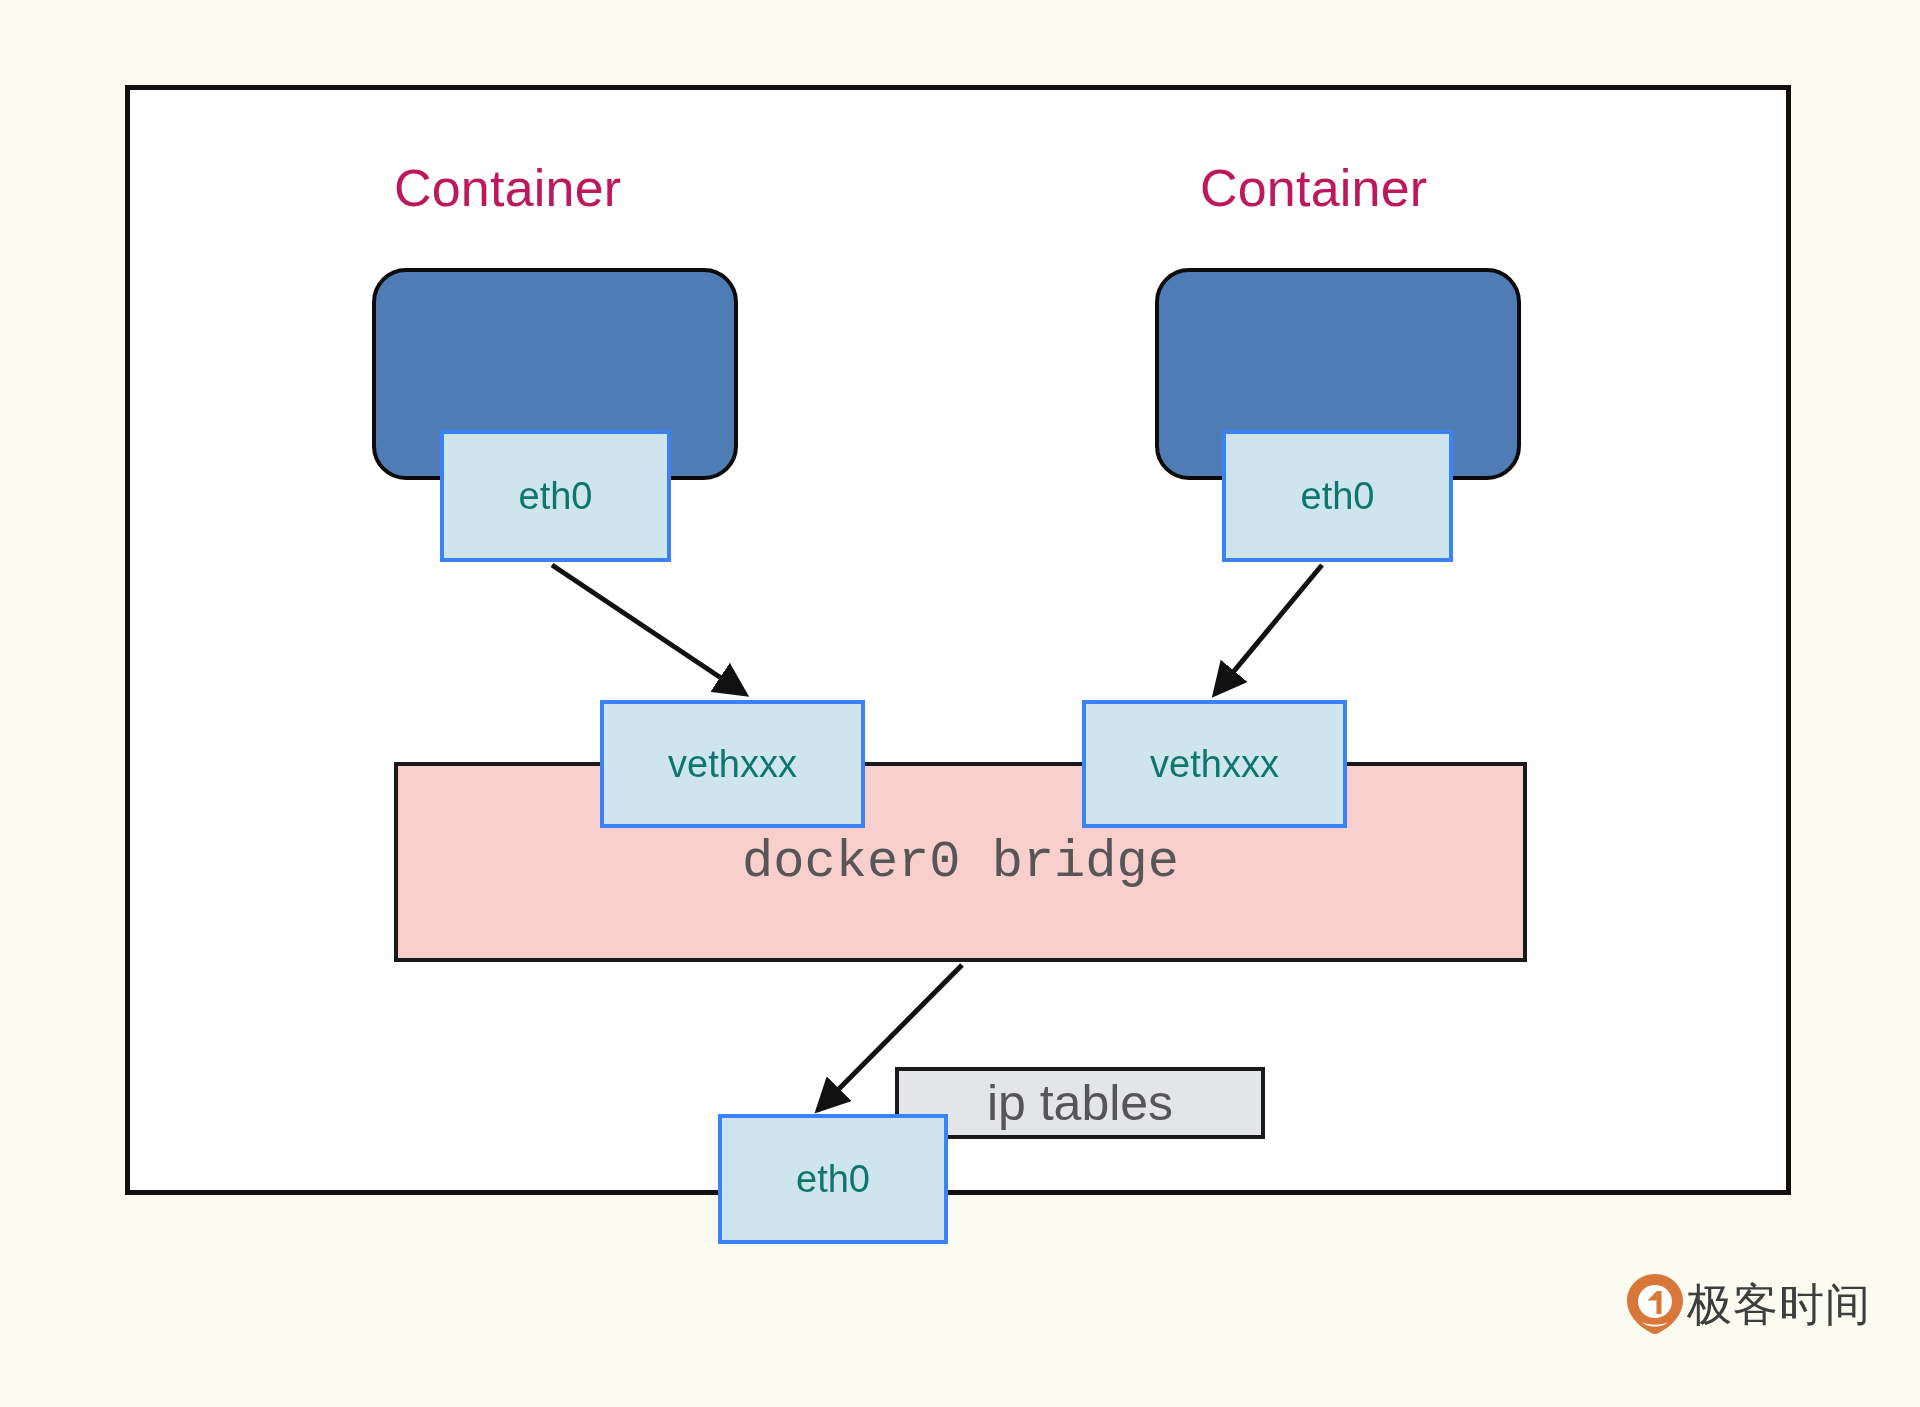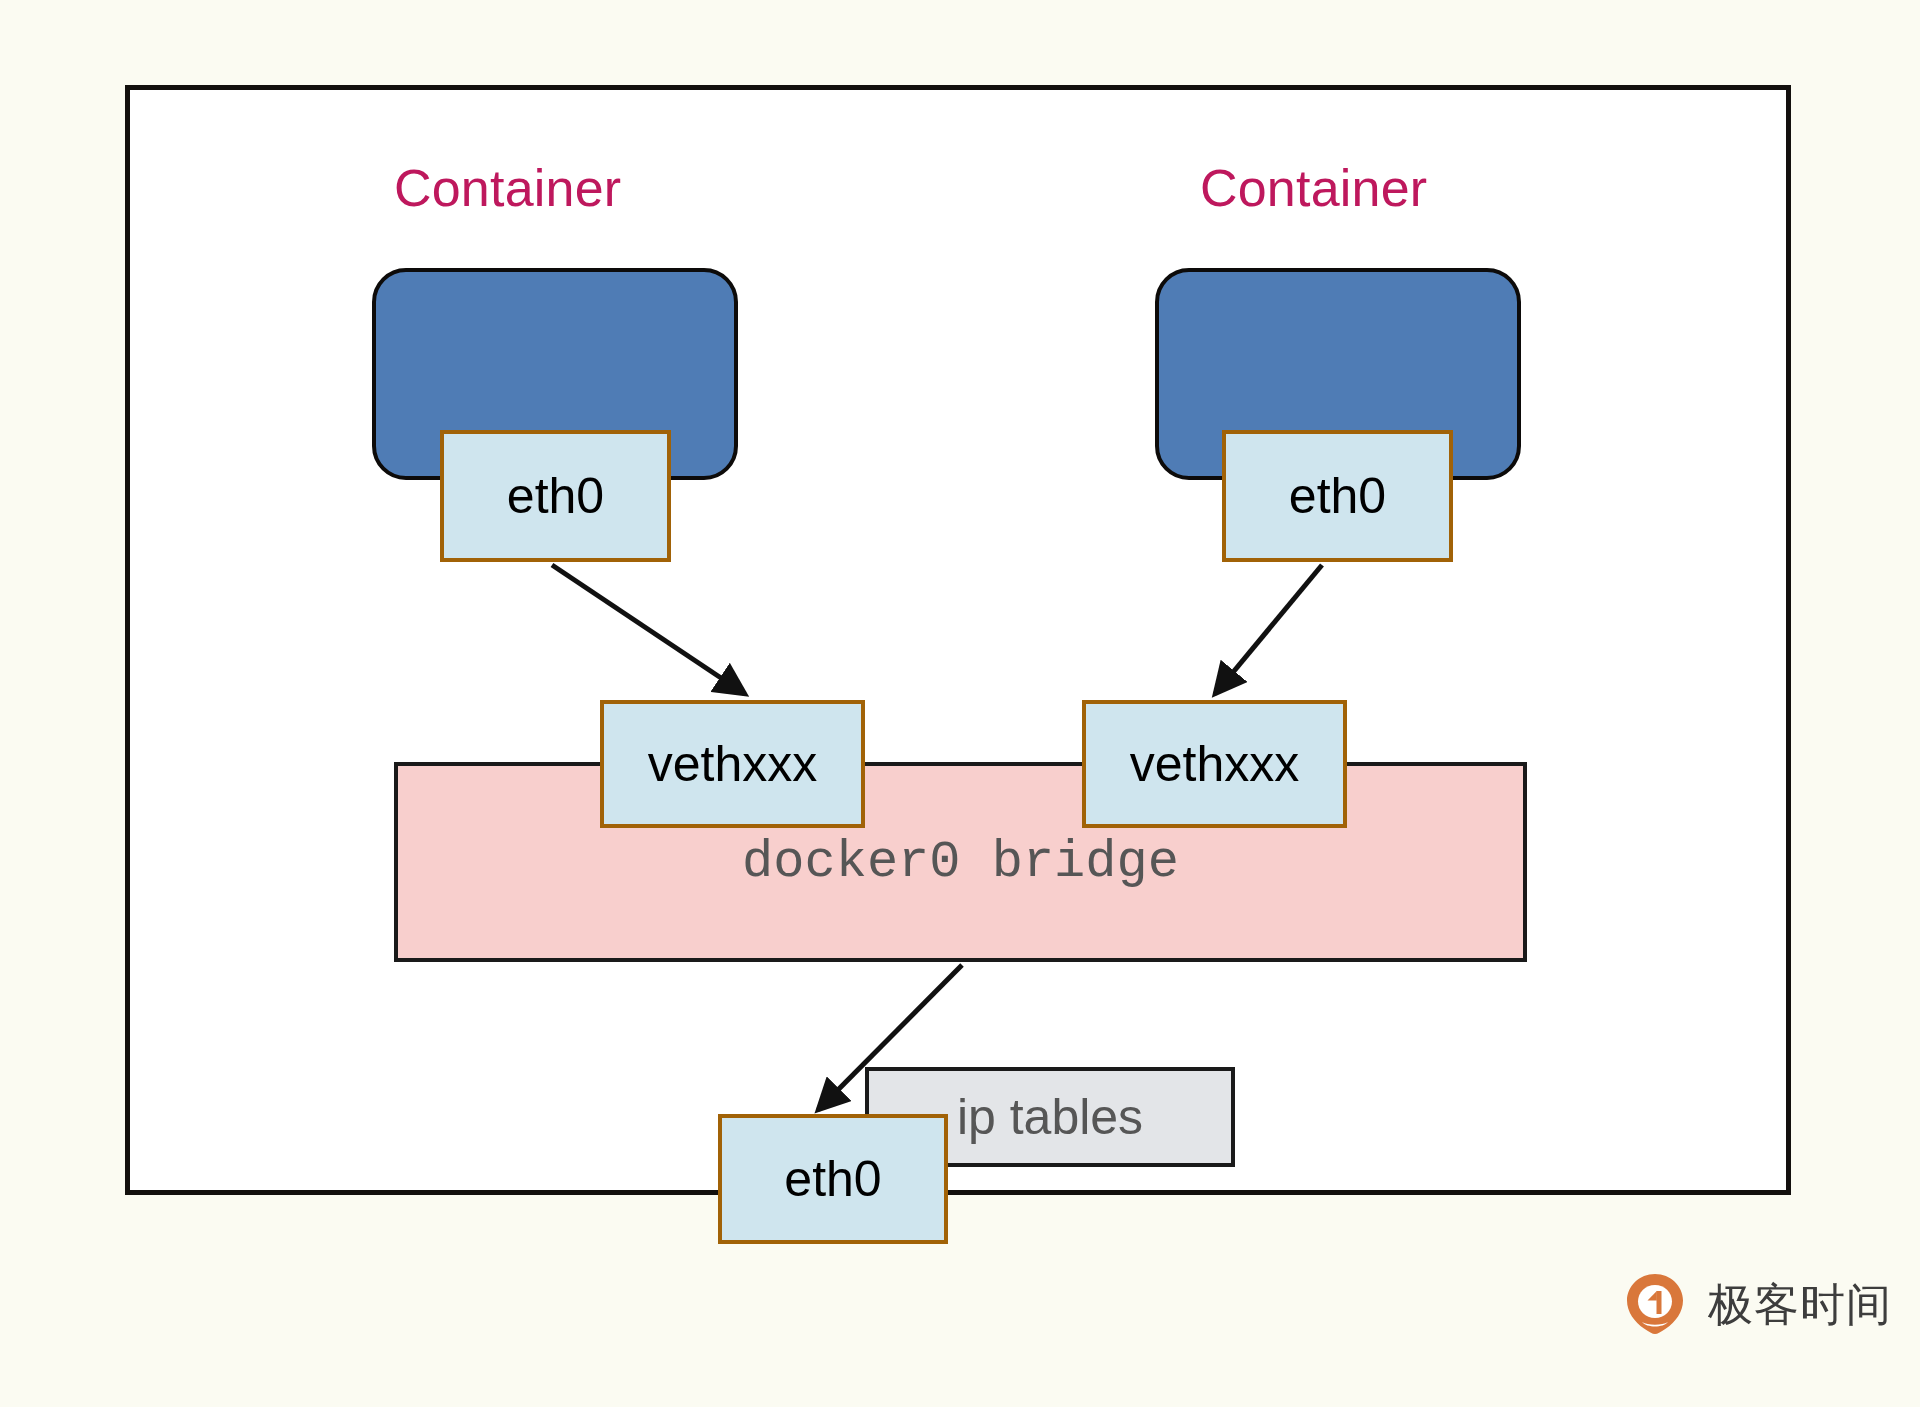--- a/index.html
+++ b/index.html
@@ -48,27 +48,27 @@
     background: #4f7cb5;
     border: 4px solid #0d0b0a;
     border-radius: 34px;
     box-sizing: border-box;
   }
 
   
   .iface-box {
     position: absolute;
     background: #cfe5ee;
-    border: 4px solid #a16207;
+    border: 4px solid #3b82f6;
     box-sizing: border-box;
     display: flex;
     align-items: center;
     justify-content: center;
-    color: #000000;
-    font-size: 50px;
+    color: #0f766e;
+    font-size: 38px;
     white-space: nowrap;
   }
 
   
   .bridge-box {
     position: absolute;
     background: #f8cfcd;
     border: 4px solid #1a1a1a;
     box-sizing: border-box;
     display: flex;
@@ -104,21 +104,21 @@
     pointer-events: none;
   }
 
   
   .brand {
     position: absolute;
     left: 1626px;
     top: 1273px;
     display: flex;
     align-items: center;
-    gap: 24px;
+    gap: 3px;
   }
   .brand-mark {
     width: 58px;
     height: 62px;
     flex: 0 0 auto;
   }
   .brand-text {
     color: #3d3d3d;
     font-size: 45px;
     line-height: 1;
@@ -152,21 +152,21 @@
   <div class="container-box z2" style="left:1155px; top:268px; width:366px; height:212px;"></div>
 
   <div class="iface-box z3" style="left:1222px; top:430px; width:231px; height:132px;">eth0</div>
 
   <div class="bridge-box z2" style="left:394px; top:762px; width:1133px; height:200px;">docker0 bridge</div>
 
   <div class="iface-box z3" style="left:600px; top:700px; width:265px; height:128px;">vethxxx</div>
 
   <div class="iface-box z3" style="left:1082px; top:700px; width:265px; height:128px;">vethxxx</div>
 
-  <div class="grey-box z3" style="left:865px; top:1067px; width:370px; height:100px;">ip tables</div>
+  <div class="grey-box z3" style="left:895px; top:1067px; width:370px; height:72px;">ip tables</div>
 
   <div class="iface-box z4" style="left:718px; top:1114px; width:230px; height:130px;">eth0</div>
 
   <svg class="arrows z5" viewBox="0 0 1920 1407">
     <defs>
       <marker id="arrowhead" markerWidth="7" markerHeight="7" refX="6" refY="3.5" orient="auto" markerUnits="strokeWidth">
         <path d="M0,0 L7,3.5 L0,7 z" fill="#111111"></path>
       </marker>
     </defs>
 

